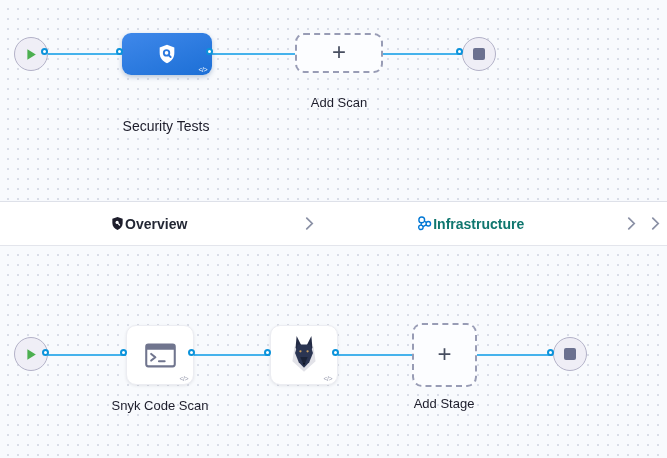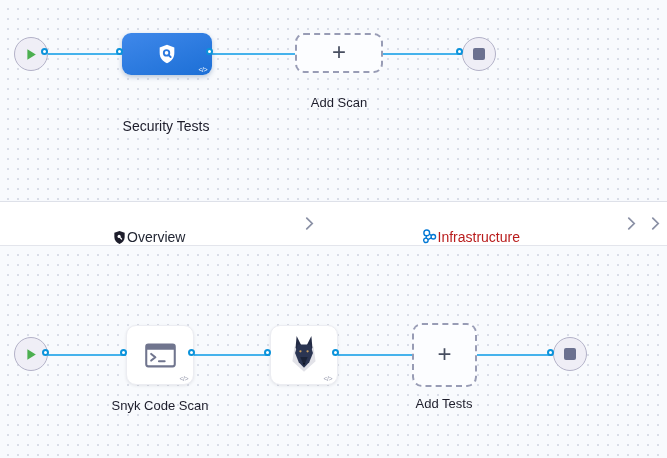--- a/index.html
+++ b/index.html
@@ -64,24 +64,24 @@
   .label-lg { font-size:14px; }
   .label-md { font-size:13px; }
 
   
   .tab-bar {
     position:absolute; left:0; top:201px; width:100%; height:45px;
     background:#fff; border-top:1px solid #DEE1E9; border-bottom:1px solid #E3E5EC;
     display:flex; align-items:stretch;
   }
   .tab {
-    flex:1; display:flex; align-items:flex-end; justify-content:center; 
-    font-size:14px; color:#232734; position:relative; cursor:pointer; white-space:nowrap;
-  }
-  .tab.link-blue { color:#b91c1c; }
+    flex:1; display:flex; align-items:center; justify-content:center; 
+    font-size:14px; color:#232734; position:relative; cursor:pointer; white-space:nowrap;font-weight:bold;
+  }
+  .tab.link-blue { color:#0f766e; }
   .tab.active::after {
     content:""; position:absolute; left:2px; right:2px; bottom:0; height:4px;
     background:#2065C6;
   }
   .tab-sep { width:24px; display:flex; align-items:center; justify-content:center; }
   .icon { display:flex; align-items:center; justify-content:center; }
 </style>
 </head>
 <body>
 
@@ -220,16 +220,16 @@
     </div>
 
     <div class="port" style="left:42px; top:103px;"></div>
     <div class="port" style="left:120px; top:103px;"></div>
     <div class="port" style="left:188px; top:103px;"></div>
     <div class="port" style="left:264px; top:103px;"></div>
     <div class="port" style="left:332px; top:103px;"></div>
     <div class="port" style="left:547px; top:103px;"></div>
 
     <div class="node-label label-md" style="left:100px; top:152px; width:120px;">Snyk Code Scan</div>
-    <div class="node-label label-md" style="left:404px; top:150px; width:80px;">Add Tests</div>
+    <div class="node-label label-md" style="left:404px; top:150px; width:80px;">Add Stage</div>
   </div>
 
 </div>
 
 </body></html>

